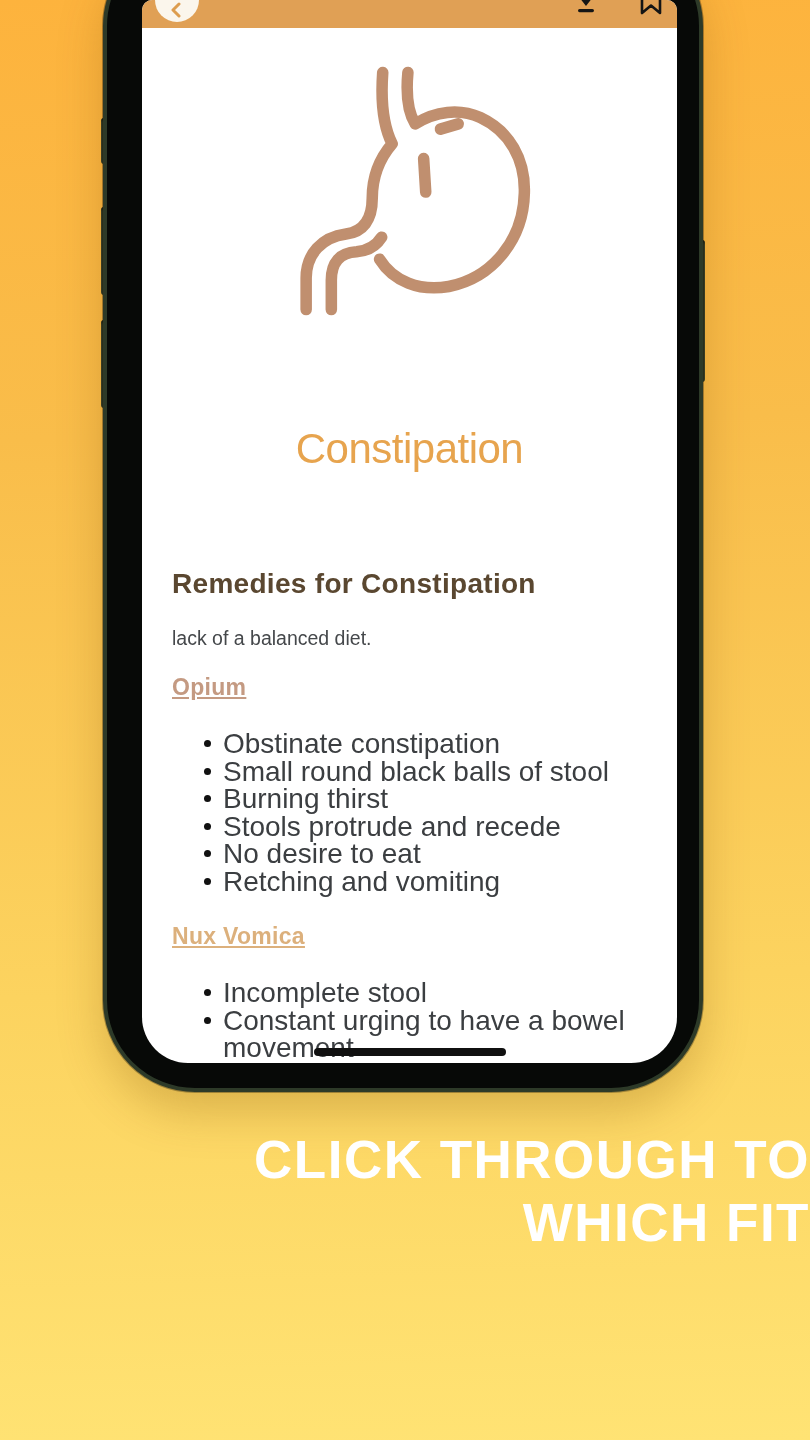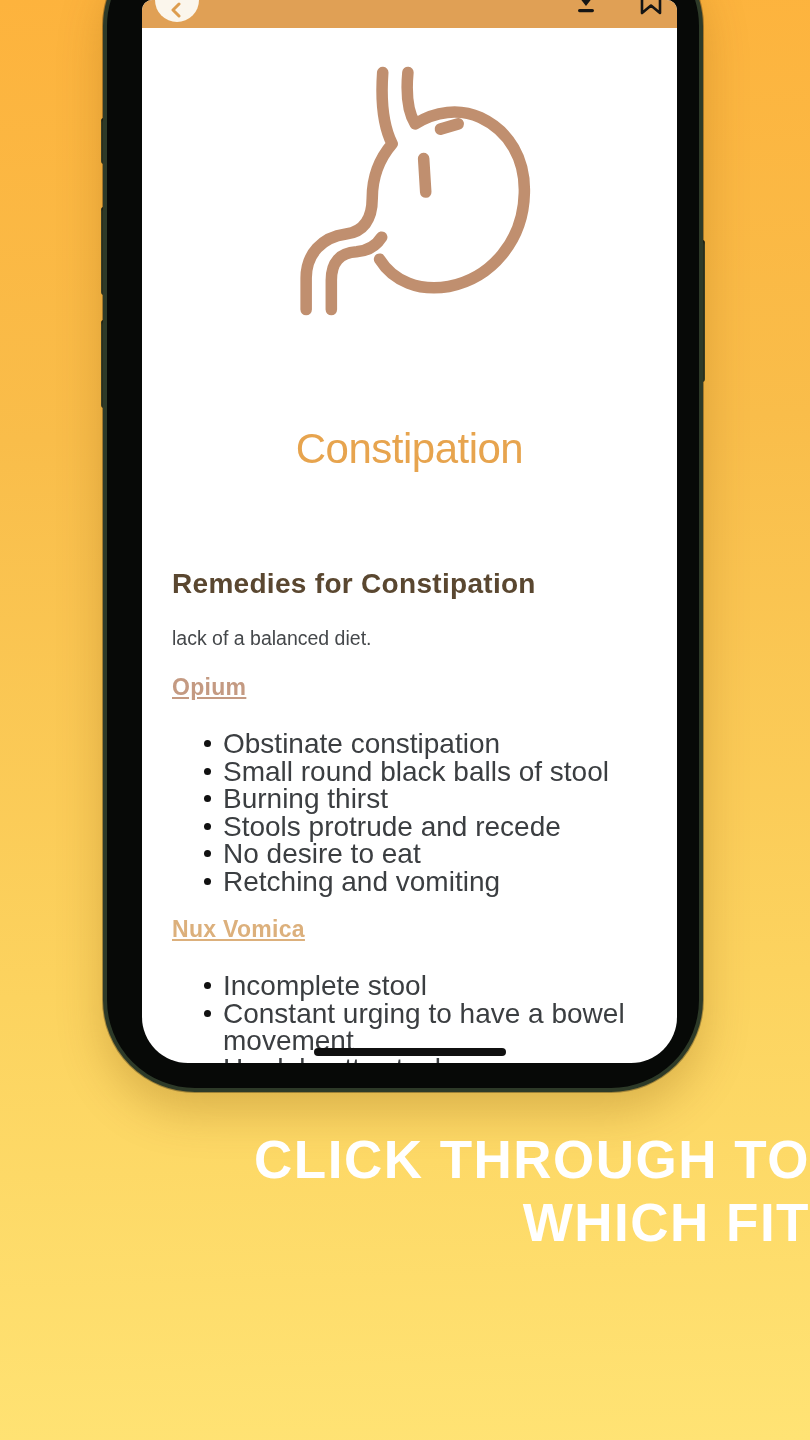--- a/index.html
+++ b/index.html
@@ -39,21 +39,21 @@
   
   .content { padding-top:34px; }
   .stomach { display:block; margin:0 auto; }
   .app-title { margin-top:106px; text-align:center; font-size:42px; letter-spacing:-0.5px;
                color:#e7a44e; font-weight:400; font-stretch:condensed; }
   .inner { padding:0 30px; }
   .heading { margin-top:95px; font-size:28px; font-weight:700; letter-spacing:.3px; color:#5a4730; }
   .intro { margin-top:24px; font-size:19.5px; line-height:28px; color:#45484b; }
   .section-head { font-size:23px; font-weight:700; letter-spacing:.3px;text-decoration:underline; }
   .sh-1 { margin-top:22px; }
-  .sh-2 { margin-top:21px; }
+  .sh-2 { margin-top:28px; }
   ul.bullets { list-style:none; margin-top:29px; margin-left:32px; }
   ul.bullets li { position:relative; padding-left:19px; font-size:28px; line-height:27.5px; color:#3b3e41; }
   .dot { position:absolute; left:0; top:10px; width:7px; height:7px; border-radius:50%; background:#111; }
   .home-indicator { position:absolute; left:50%; transform:translateX(-50%); bottom:7px;
                     width:192px; height:8px; border-radius:4px; background:#101010; }
 
   
   .caption { position:absolute; top:1128px; left:0; width:100%; text-align:right;
              color:#ffffff; font-size:53px; font-weight:700; letter-spacing:1.5px; line-height:63px; }
 </style>

